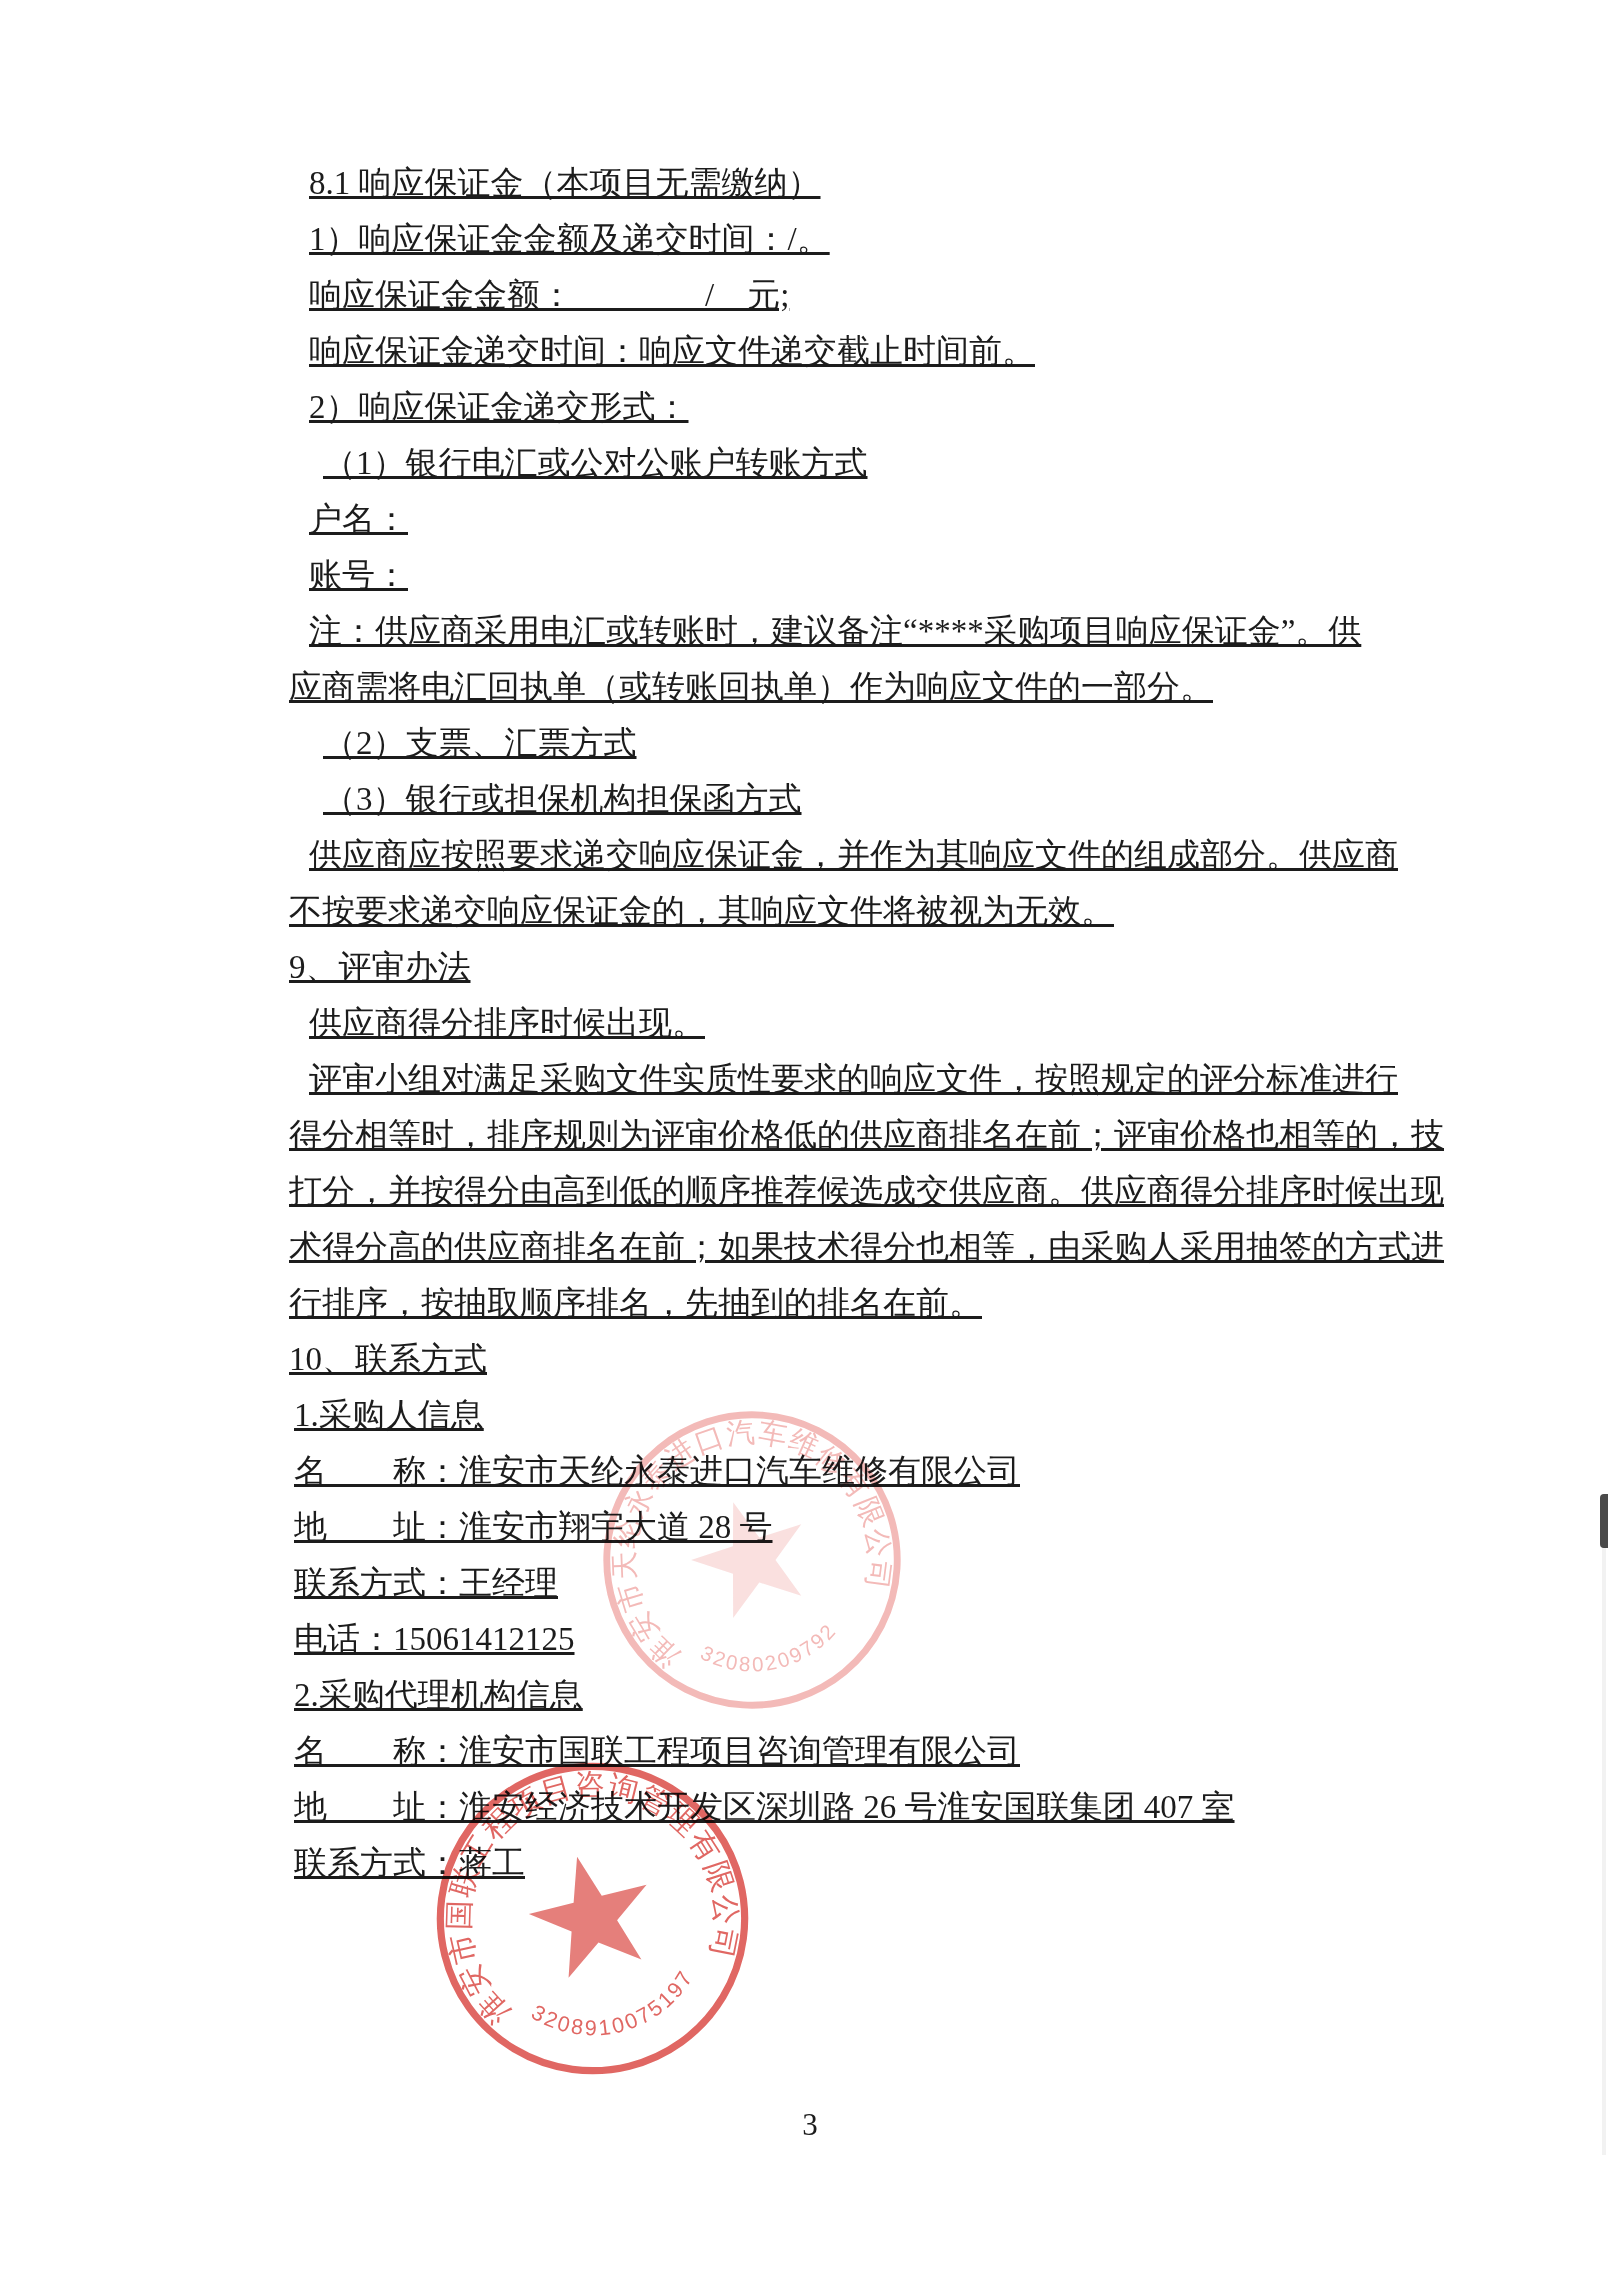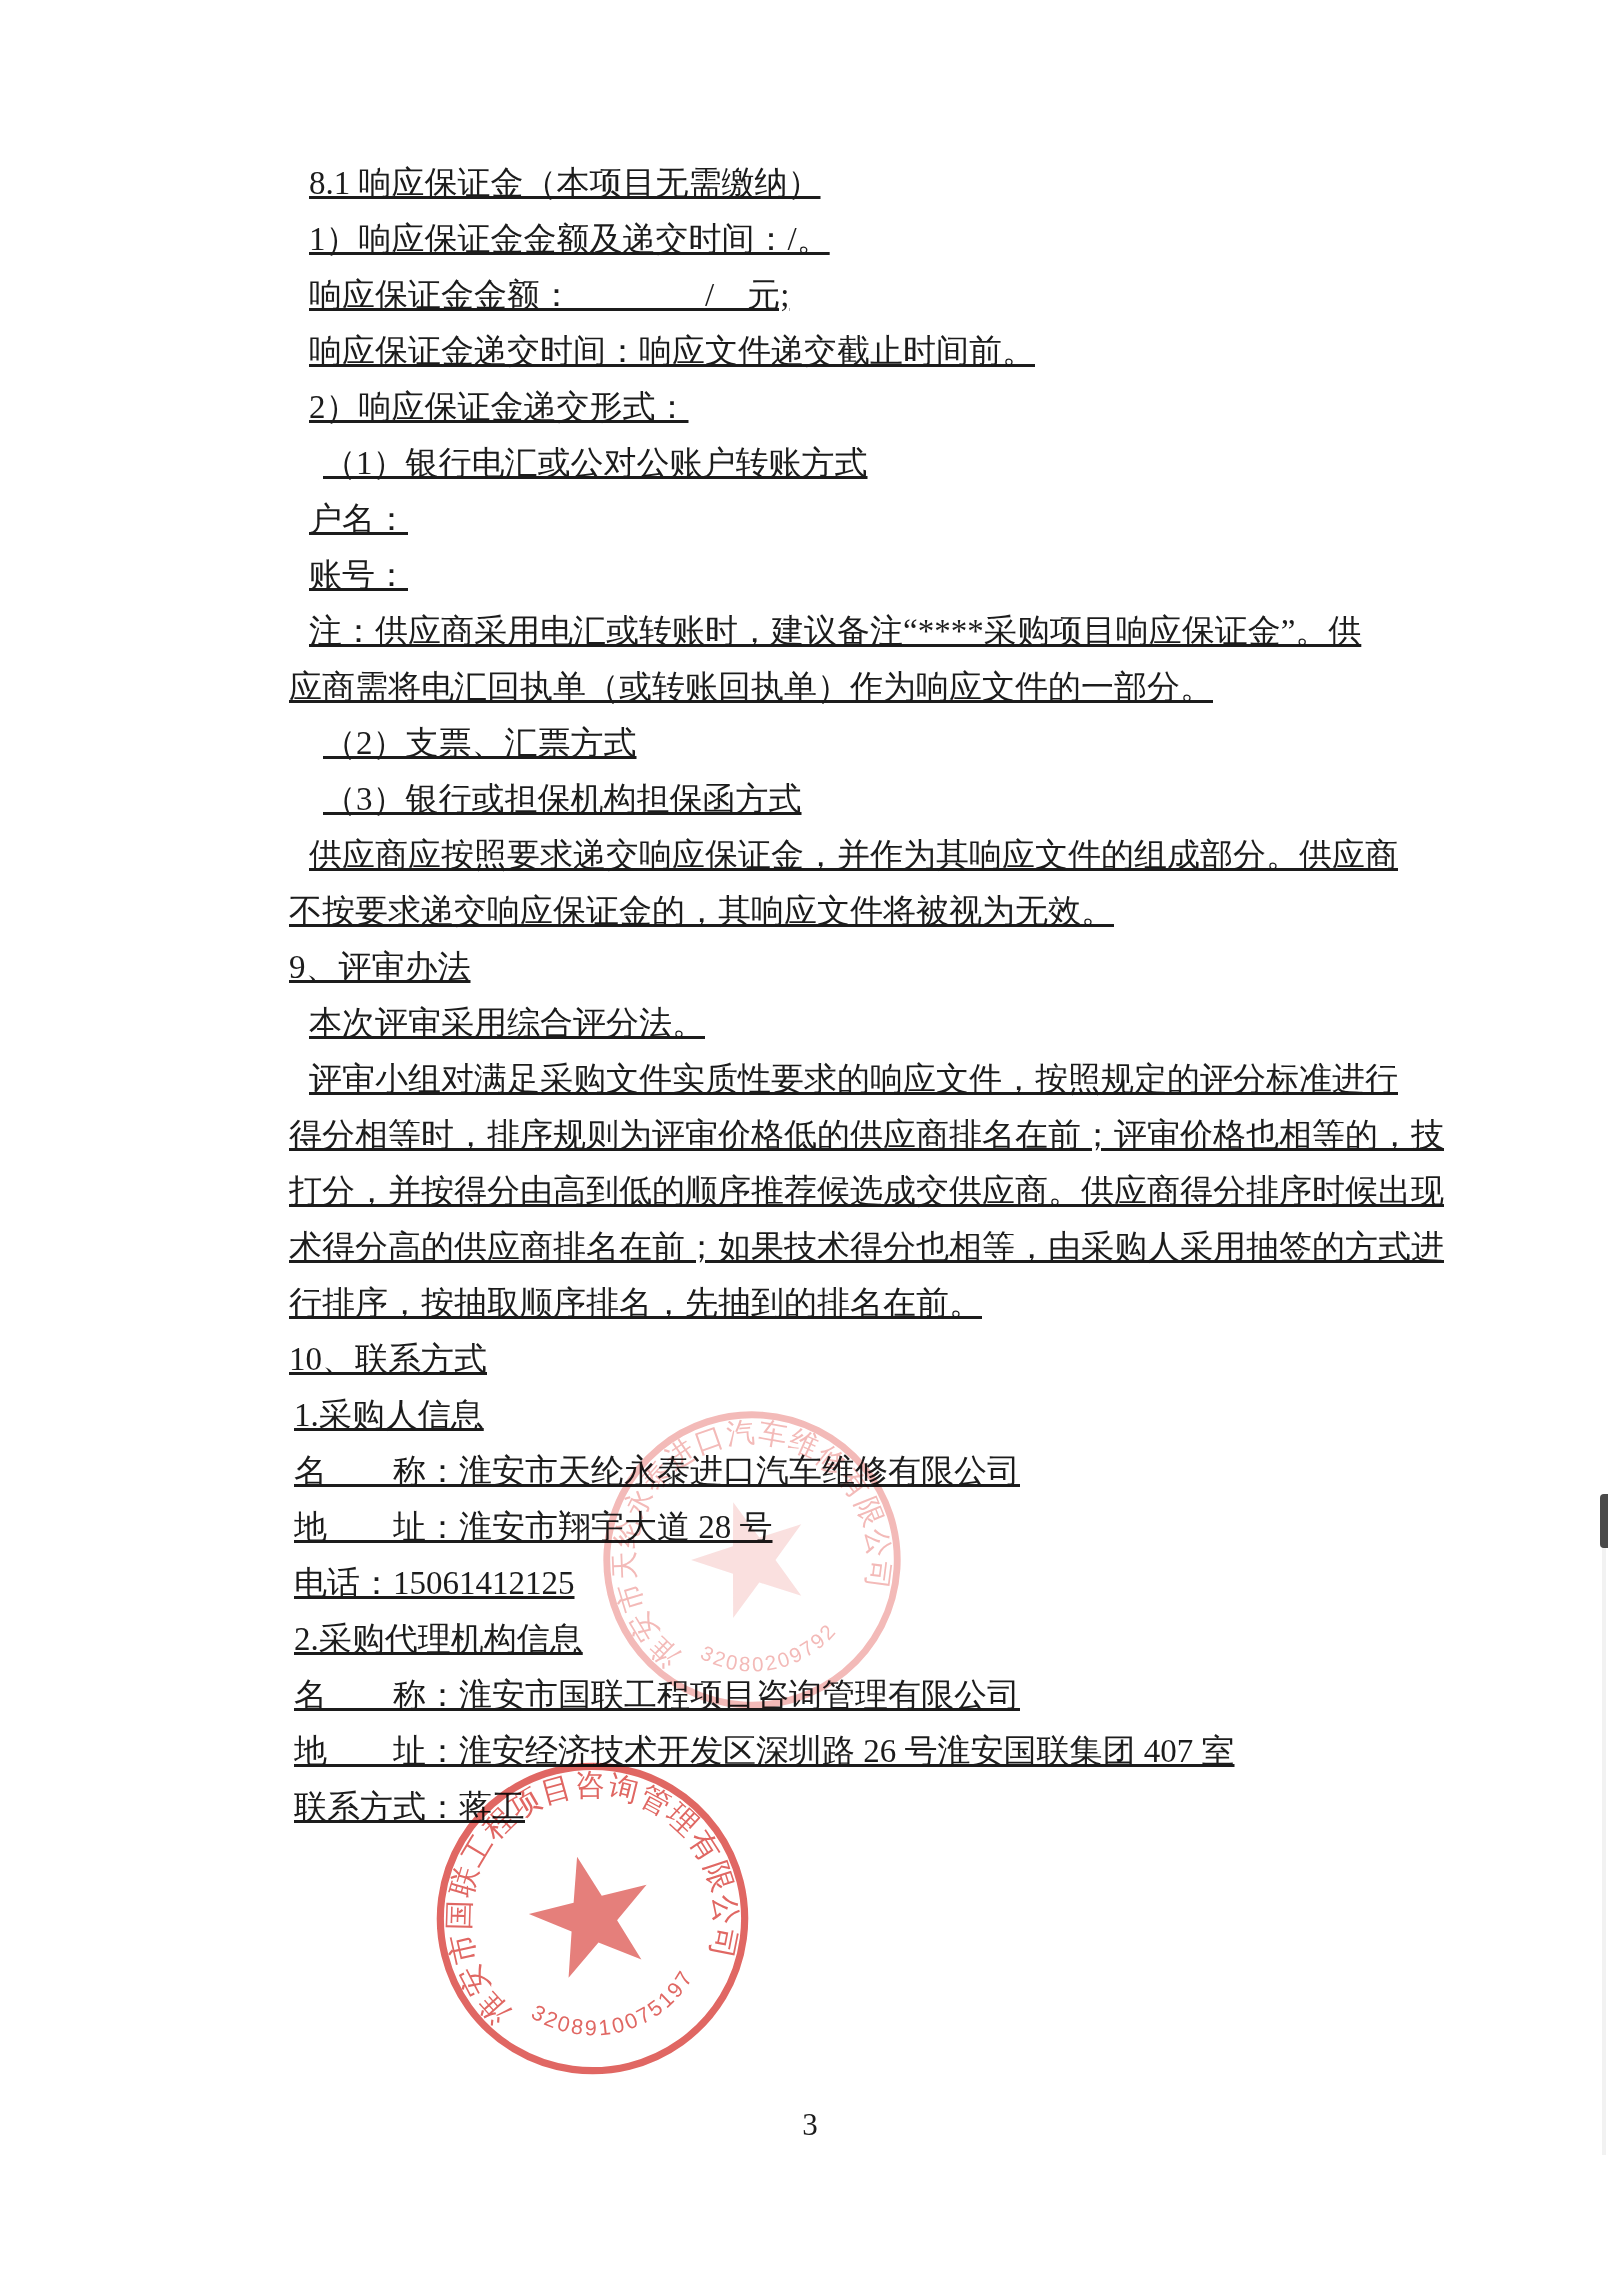--- a/index.html
+++ b/index.html
@@ -82,30 +82,31 @@
       <div class="line i2">（1）银行电汇或公对公账户转账方式</div>
       <div class="line i1">户名：</div>
       <div class="line i1">账号：</div>
       <div class="line i1">注：供应商采用电汇或转账时，建议备注“****采购项目响应保证金”。供</div>
       <div class="line i0">应商需将电汇回执单（或转账回执单）作为响应文件的一部分。</div>
       <div class="line i2">（2）支票、汇票方式</div>
       <div class="line i2">（3）银行或担保机构担保函方式</div>
       <div class="line i1">供应商应按照要求递交响应保证金，并作为其响应文件的组成部分。供应商</div>
       <div class="line i0">不按要求递交响应保证金的，其响应文件将被视为无效。</div>
       <div class="line i0">9、评审办法</div>
-      <div class="line i1">本次评审采用综合评分法。</div>
+      <div class="line i1">供应商得分排序时候出现。</div>
       <div class="line i1">评审小组对满足采购文件实质性要求的响应文件，按照规定的评分标准进行</div>
       <div class="line i0">得分相等时，排序规则为评审价格低的供应商排名在前；评审价格也相等的，技</div>
       <div class="line i0">打分，并按得分由高到低的顺序推荐候选成交供应商。供应商得分排序时候出现</div>
       <div class="line i0">术得分高的供应商排名在前；如果技术得分也相等，由采购人采用抽签的方式进</div>
       <div class="line i0">行排序，按抽取顺序排名，先抽到的排名在前。</div>
       <div class="line i0">10、联系方式</div>
       <div class="line i3">1.采购人信息</div>
       <div class="line i3">名　　称：淮安市天纶永泰进口汽车维修有限公司</div>
       <div class="line i3">地　　址：淮安市翔宇大道 28 号</div>
+      <div class="line i3">联系方式：王经理</div>
       <div class="line i3">电话：15061412125</div>
       <div class="line i3">2.采购代理机构信息</div>
       <div class="line i3">名　　称：淮安市国联工程项目咨询管理有限公司</div>
       <div class="line i3">地　　址：淮安经济技术开发区深圳路 26 号淮安国联集团 407 室</div>
       <div class="line i3">联系方式：蒋工</div>
     </div>
 
   <svg class="stamp stamp-1" viewBox="0 0 320 320" aria-hidden="true">
     <defs>
       <path id="s1-arc" d="M 62 229 A 120 120 0 1 1 258 229" fill="none"></path>

